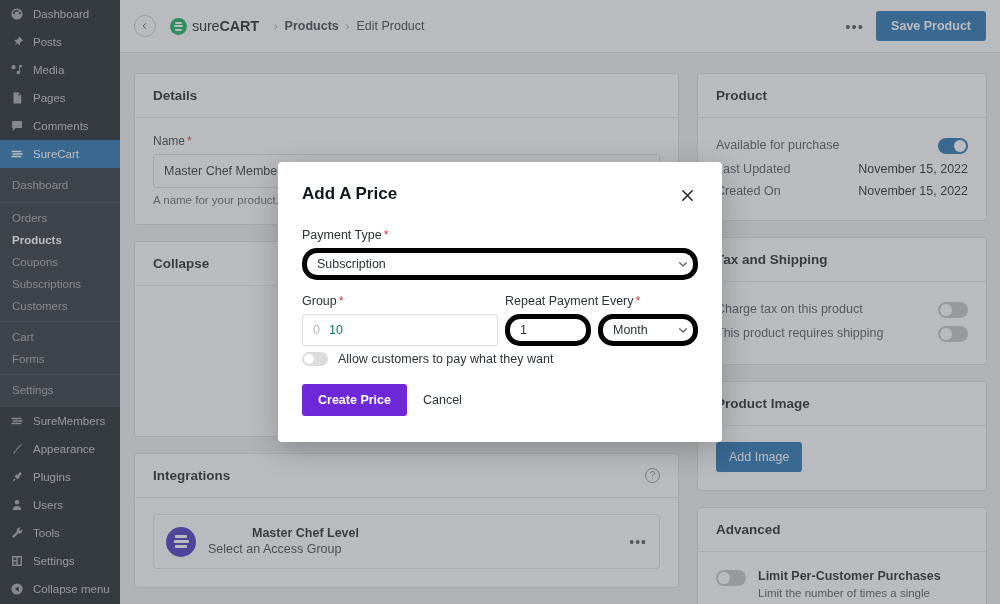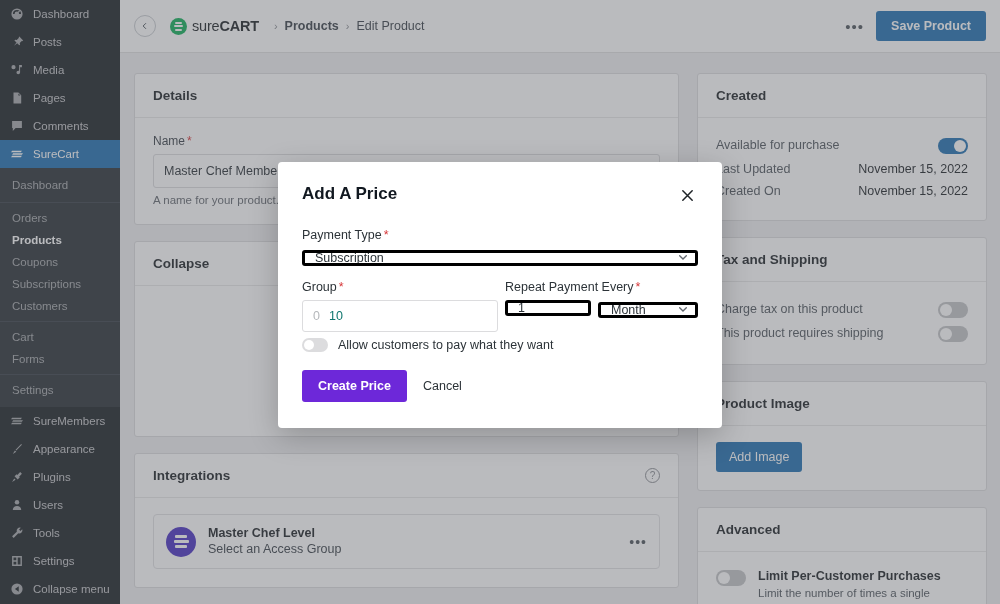--- a/index.html
+++ b/index.html
@@ -142,21 +142,21 @@
     padding: 10px 12px; display: flex; align-items: center;
   }
   .int-logo {
     width: 30px; height: 30px; border-radius: 50%;
     background: #4b32c3; margin-right: 12px; flex: 0 0 30px;
     display: flex; flex-direction: column; align-items: center;
     justify-content: center; gap: 2px;
   }
   .int-logo i { display: block; width: 15px; height: 3px; background: #fff; border-radius: 1px; }
   .int-logo i:nth-child(1), .int-logo i:nth-child(3) { width: 12px; }
-  .int-title { font-size: 12.5px; font-weight: bold; color: #1e2327; line-height: 16px; }
+  .int-title { font-size: 12.5px; font-weight: bold; color: #1e2327; line-height: 16px; margin-left: 44px; }
   .int-sub { font-size: 12.5px; color: #3c434a; line-height: 17px; }
   .int-dots { margin-left: auto; color: #50575e; font-size: 14px; letter-spacing: 1px; }
 
   
   .srow {
     display: flex; align-items: flex-start;
     font-size: 12.5px; color: #3c434a; padding: 4px 0;
   }
   .srow .lbl { color: #50575e; }
   .srow .val { margin-left: auto; color: #1e2327; }
@@ -206,22 +206,22 @@
     margin-left: auto; width: 22px; height: 22px;
     display: flex; align-items: center; justify-content: center;
     color: #1e2327; cursor: pointer;
   }
   .modal-close svg { width: 15px; height: 15px; stroke: currentColor; stroke-width: 1.6; fill: none; }
 
   .m-label { font-size: 12.5px; color: #2c3338; margin-bottom: 6px; display: block; }
   .m-field { margin-bottom: 14px; }
   .select-wrap { position: relative; }
   .m-input {
-    width: 100%; height: 16px;
-    border: 3px solid #000000; border-radius: 3px;
+    width: 100%; height: 32px;
+    border: 5px solid #000000; border-radius: 15px;
     font-size: 12.5px; color: #2c3338; padding: 0 10px;
     background: #fff; font-family: inherit;
   }
   .chev {
     position: absolute; right: 10px; top: 50%; transform: translateY(-50%);
     pointer-events: none; color: #646970;
   }
   .chev svg { width: 10px; height: 10px; stroke: currentColor; stroke-width: 1.6; fill: none; }
   .row2 { display: flex; gap: 0; }
   .col-price { width: 196px; flex: 0 0 196px; margin-right: 7px; }
@@ -470,21 +470,21 @@
             </div>
           </div>
         </div>
 
       </div>
 
       <div class="col-side">
 
         <div class="card">
           <div class="card-head">
-            <span class="card-title">Created</span>
+            <span class="card-title">Product</span>
           </div>
           <div class="card-body">
             <div class="srow">
               <span class="lbl">Available for purchase</span>
               <span class="toggle on">
                   <span class="knob"></span>
                 </span>
             </div>
             <div class="srow">
               <span class="lbl">Last Updated</span>

